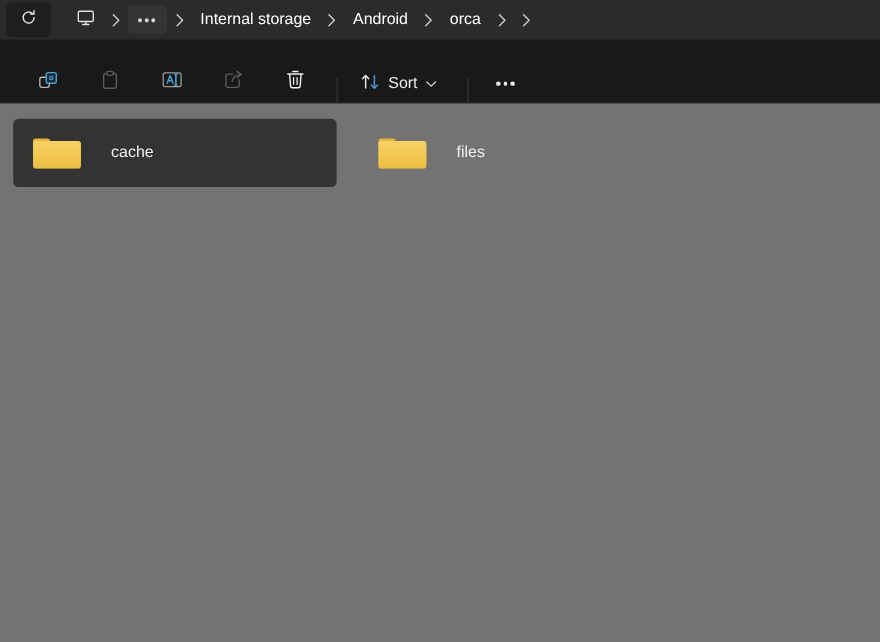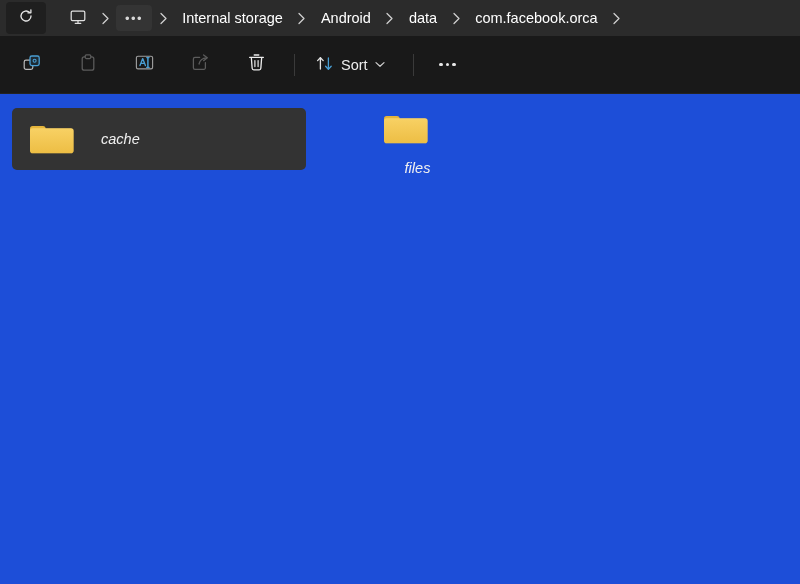--- a/index.html
+++ b/index.html
@@ -62,22 +62,22 @@
     color: #cfcfcf;
     cursor: pointer;
   }
   .chev svg { display:block; }
 
   
   .commandbar {
     height: 58px;
     background: #191919;
     display: flex;
-    align-items: center;
-    padding-left: 4px;
+    align-items: flex-end;
+    padding-left: 16px;
     border-bottom: 1px solid #232323;
   }
   .cmd-icon-btn {
     width: 40px; height: 36px;
     display: flex; align-items: center; justify-content: center;
     border-radius: 4px;
     margin: 0 8px;
     cursor: pointer;
   }
   .cmd-icon-btn.disabled { opacity: 0.42; cursor: default; }
@@ -104,45 +104,44 @@
     margin-left: 6px;
     cursor: pointer;
     gap: 3px;
   }
   .dot { width: 3.5px; height: 3.5px; border-radius: 50%; background: #e8e8e8; }
 
   
   .content {
     position: relative;
     height: calc(584px - 36px - 58px);
-    background: #1d4ed8;
+    background: #737373;
     padding: 14px 12px;
     display: block;
-    font-style: italic;
   }
   .items-row { display: flex; flex-wrap: wrap; }
   .item {
     display: flex;
     align-items: center;
     height: 62px;
     border-radius: 5px;
     padding-left: 14px;
     padding-right: 14px;
     cursor: pointer;
     user-select: none;
   }
   .item.selected { background: #333333; }
   .item-label {
     color: #f0f0f0;
     font-size: 14.5px;
     margin-left: 23px;
     white-space: nowrap;
   }
   .item-w-wide { width: 294px; }
-  .item-w-narrow { width: 160px; flex-direction: column; }
+  .item-w-narrow { width: 160px; }
 
   .folder-ico { width: 52px; height: 42px; flex: 0 0 52px; }
 </style>
 </head>
 <body>
 
 <div class="addressbar">
 
   <div class="refresh-btn">
     <span>
@@ -188,29 +187,28 @@
     </div>
 
     <div class="crumb">Android</div>
 
     <div class="chev">
       <svg width="9" height="13" viewBox="0 0 9 13" fill="none">
           <path d="M2 1.5 L7 6.5 L2 11.5" stroke="#cfcfcf" stroke-width="1.25" stroke-linecap="round" stroke-linejoin="round"></path>
         </svg>
     </div>
 
-    <div class="crumb">data</div>
-
-    <div class="chev">
-      <svg width="9" height="13" viewBox="0 0 9 13" fill="none">
-          <path d="M2 1.5 L7 6.5 L2 11.5" stroke="#cfcfcf" stroke-width="1.25" stroke-linecap="round" stroke-linejoin="round"></path>
-        </svg>
-    </div>
-
-    <div class="crumb">com.facebook.orca</div>
+    <div class="crumb">orca</div>
+
+    <div class="chev">
+      <svg width="9" height="13" viewBox="0 0 9 13" fill="none">
+          <path d="M2 1.5 L7 6.5 L2 11.5" stroke="#cfcfcf" stroke-width="1.25" stroke-linecap="round" stroke-linejoin="round"></path>
+        </svg>
+    </div>
+
 
     <div class="chev">
       <svg width="9" height="13" viewBox="0 0 9 13" fill="none">
           <path d="M2 1.5 L7 6.5 L2 11.5" stroke="#cfcfcf" stroke-width="1.25" stroke-linecap="round" stroke-linejoin="round"></path>
         </svg>
     </div>
 
   </div>
 </div>
 

